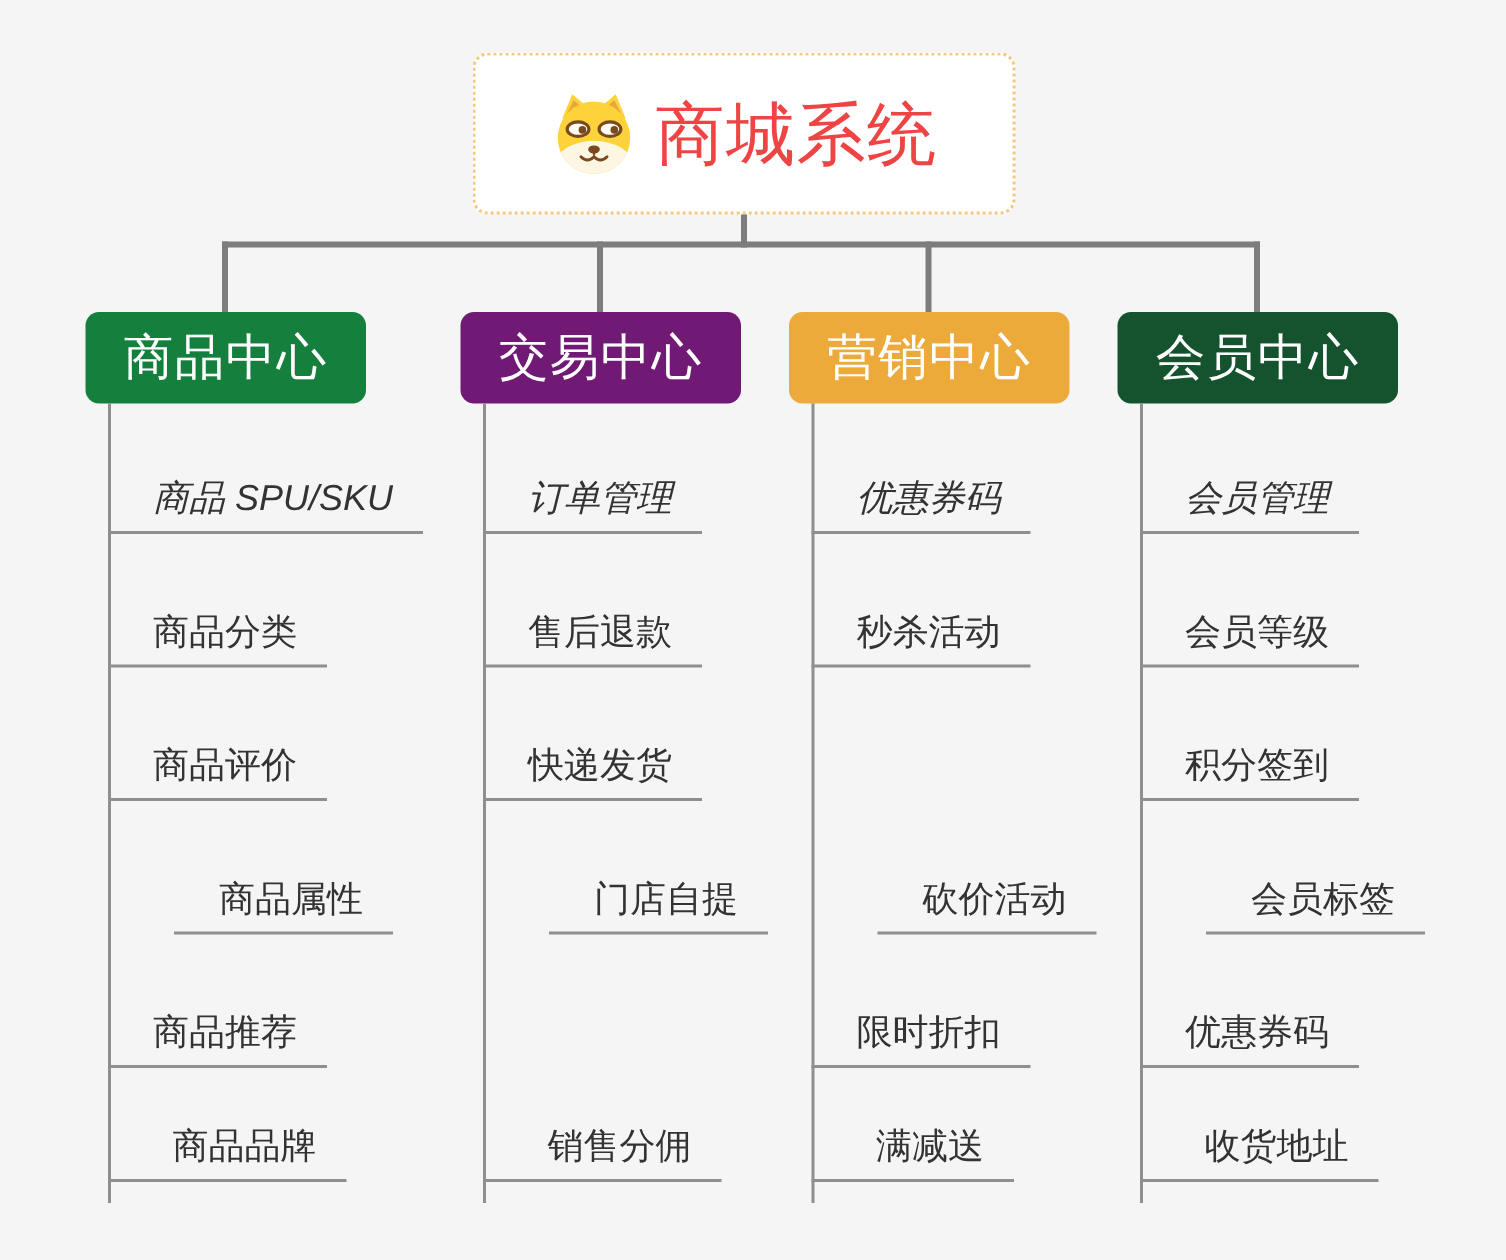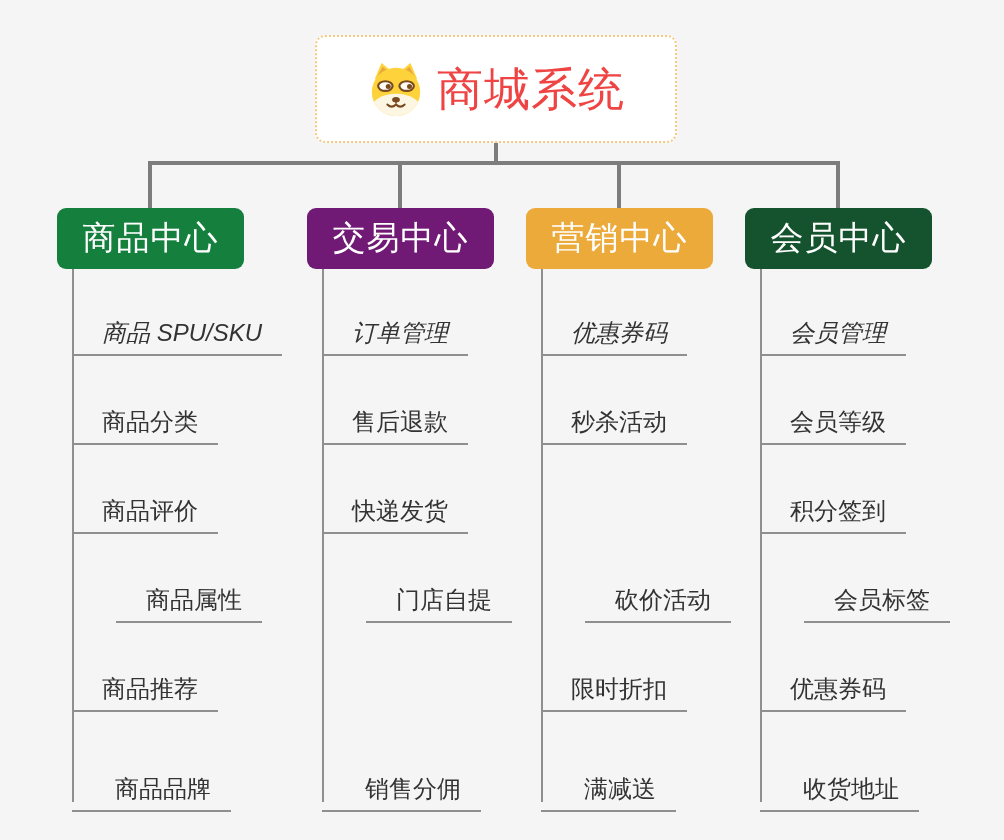--- a/index.html
+++ b/index.html
@@ -51,21 +51,21 @@
     position:absolute;
     white-space:nowrap;
     font-size:24px;color:#333333;
     line-height:30px;
     padding:0 20px 6px 30px;
     border-bottom:2px solid #8f8f8f;
     cursor:pointer;
   }
   .col-1{left:72px;} .col-2{left:322px;} .col-3{left:541px;} .col-4{left:760px;}
   .row-1{top:318px;font-style:italic;} .row-2{top:407px;} .row-3{top:496px;}
-  .row-4{top:585px;margin-left:44px;} .row-5{top:674px;} .row-6{top:774px;padding-left:43px;}
+  .row-4{top:585px;margin-left:44px;} .row-5{top:674px;} .row-6{top:750px;padding-left:43px;}
 </style>
 </head>
 <body>
 
 <div class="canvas">
 
   <div class="root-node">
     <span class="root-icon">
       <svg viewBox="0 0 60 60" width="58" height="58">
         <polygon points="8,20 15,3 27,13" fill="#fdd23a"></polygon>

